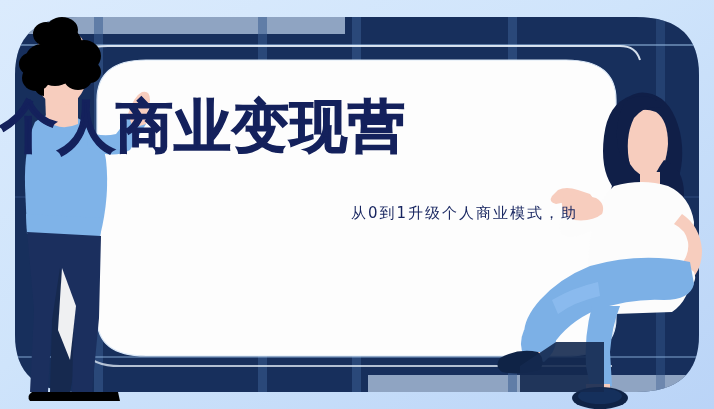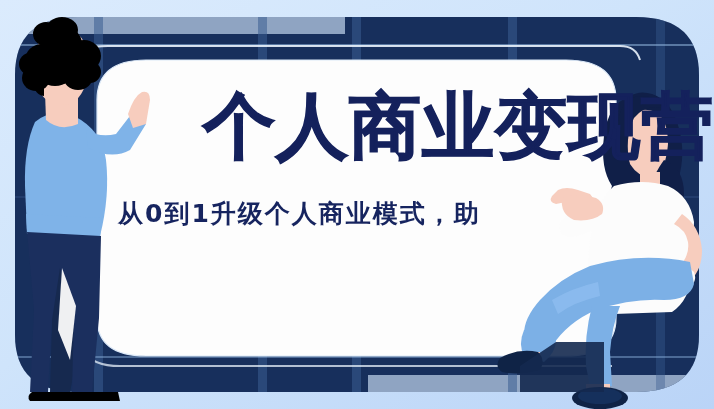--- a/index.html
+++ b/index.html
@@ -9,32 +9,32 @@
     background:#cfe3fa;
   }
   #banner{
     position:relative;width:714px;height:409px;overflow:hidden;
     background:linear-gradient(118deg,#d9eafc 0%,#cfe4fb 38%,#c8defa 72%,#bcd6f7 100%);
   }
   .layer{position:absolute;top:0;left:0;width:714px;height:409px;}
   svg.layer{display:block;}
   
   #title{
-    position:absolute;left:0;right:0;top:96px;text-align:right;
+    position:absolute;left:0;right:0;top:96px;text-align:left;
     color:#14215c;
-    font-size:72px;line-height:60px;font-weight:bold;
+    font-size:57px;line-height:60px;font-weight:bold;
     letter-spacing:1px;
     font-family:"DejaVu Sans","Liberation Sans",sans-serif;
     z-index:40;white-space:nowrap;
     -webkit-text-stroke:1.2px #14215c;
   }
   #subtitle{
-    position:absolute;left:118px;width:460px;top:196px;text-align:left;
+    position:absolute;left:118px;width:460px;top:196px;text-align:right;
     color:#16245f;
-    font-size:25px;line-height:35px;font-weight:bold;
+    font-size:15px;line-height:35px;font-weight:normal;
     letter-spacing:2px;
     font-family:"DejaVu Sans","Liberation Sans",sans-serif;
     z-index:40;
   }
   #subtitle div{white-space:nowrap;}
 </style>
 </head>
 <body>
 
 <div id="banner">

